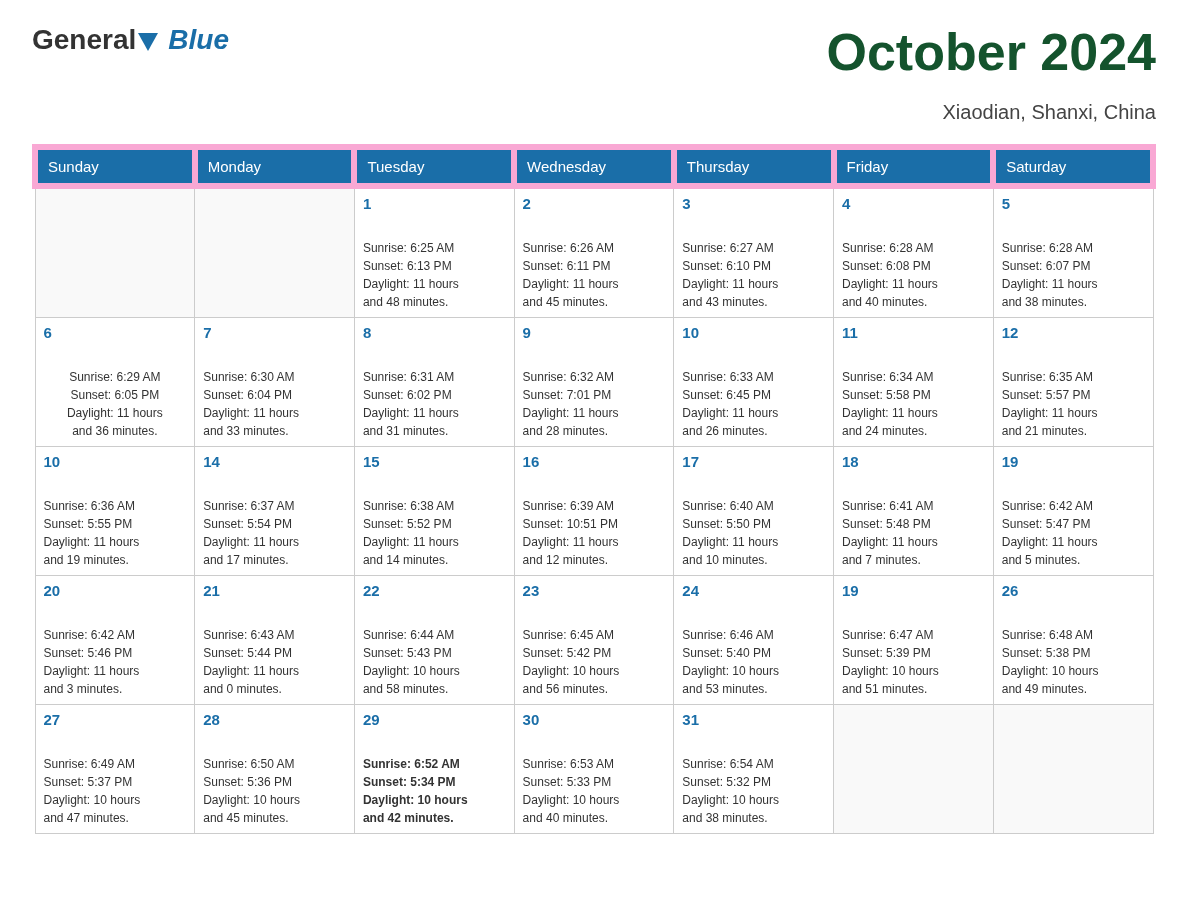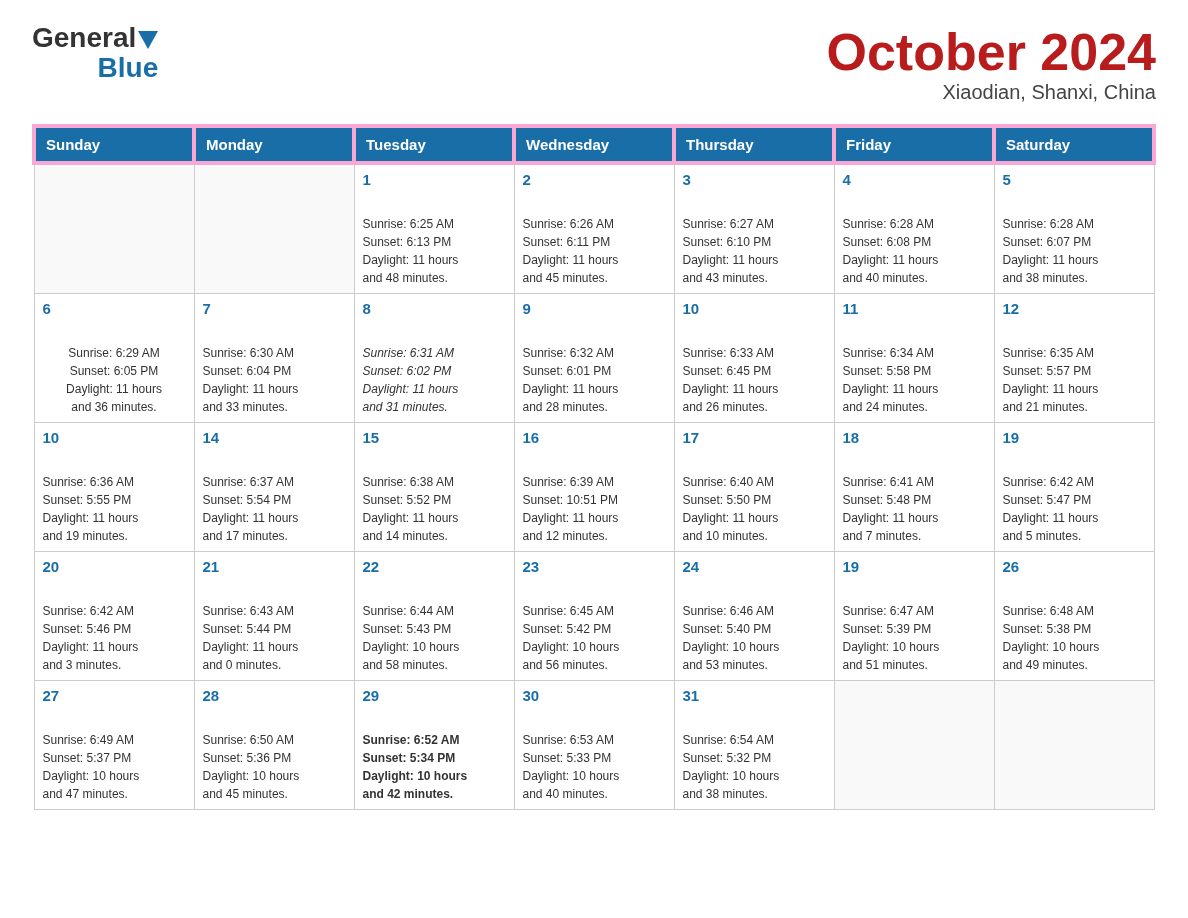--- a/index.html
+++ b/index.html
@@ -10,22 +10,22 @@
       color: #222;
     }
     .header-area {
       display: flex;
       justify-content: space-between;
       align-items: flex-start;
       margin-bottom: 20px;
     }
     .logo-area {
       display: flex;
-      flex-direction: column;
-      align-items: flex-end;
+      flex-direction: row;
+      align-items: center;
     }
     .logo-text {
       display: flex;
       align-items: center;
       font-size: 28px;
       font-weight: bold;
       color: #333;
       line-height: 1;
     }
     .logo-text .general {
@@ -46,41 +46,41 @@
       font-size: 28px;
       font-weight: bold;
       margin-left: 2px;
     }
     .title-area {
       text-align: right;
     }
     .calendar-title {
       font-size: 52px;
       font-weight: bold;
-      color: #b91c1c;
+      color: #14532d;
       line-height: 1.1;
     }
     .calendar-subtitle {
       font-size: 20px;
       color: #444;
-      margin-top: 0;
+      margin-top: 20px;
     }
     .calendar-table {
       width: 100%;
       border-collapse: collapse;
       table-layout: fixed;
     }
     .calendar-table th {
       background-color: #1a6ea8;
       color: #ffffff;
       text-align: left;
       padding: 8px 10px;
       font-size: 15px;
-      font-weight: bold;
-      border: 4px solid #f9a8d4;
+      font-weight: normal;
+      border: 6px solid #f9a8d4;
     }
     .calendar-table td {
       border: 1px solid #ccc;
       vertical-align: top;
       padding: 6px 8px;
       font-size: 12.5px;
       color: #222;
       height: 110px;
     }
     .calendar-table td.empty {
@@ -101,21 +101,21 @@
   </style>
 </head>
 <body>
 
 <div class="header-area">
   <div class="logo-area">
     <div class="logo-text">
       <span class="general">General</span>
       <span class="logo-triangle"></span>
     </div>
-    <div style="margin-left:14px;">
+    <div style="margin-left:8px;font-style:italic;">
       <span class="logo-blue">Blue</span>
     </div>
   </div>
   <div class="title-area">
     <div class="calendar-title">October 2024</div>
     <div class="calendar-subtitle">Xiaodian, Shanxi, China</div>
   </div>
 </div>
 
 <table class="calendar-table">
@@ -180,29 +180,29 @@
         </td>
         <td>
           <div class="day-number">7</div>
           <div class="day-info" style="white-space: pre-line;">Sunrise: 6:30 AM
 Sunset: 6:04 PM
 Daylight: 11 hours
 and 33 minutes.</div>
         </td>
         <td>
           <div class="day-number">8</div>
-          <div class="day-info" style="white-space: pre-line; font-style: italic;">Sunrise: 6:31 AM
+          <div class="day-info" style="white-space: pre-line;">Sunrise: 6:31 AM
 Sunset: 6:02 PM
 Daylight: 11 hours
 and 31 minutes.</div>
         </td>
         <td>
           <div class="day-number">9</div>
           <div class="day-info" style="white-space: pre-line;">Sunrise: 6:32 AM
-Sunset: 6:01 PM
+Sunset: 7:01 PM
 Daylight: 11 hours
 and 28 minutes.</div>
         </td>
         <td>
           <div class="day-number">10</div>
           <div class="day-info" style="white-space: pre-line;">Sunrise: 6:33 AM
 Sunset: 6:45 PM
 Daylight: 11 hours
 and 26 minutes.</div>
         </td>

